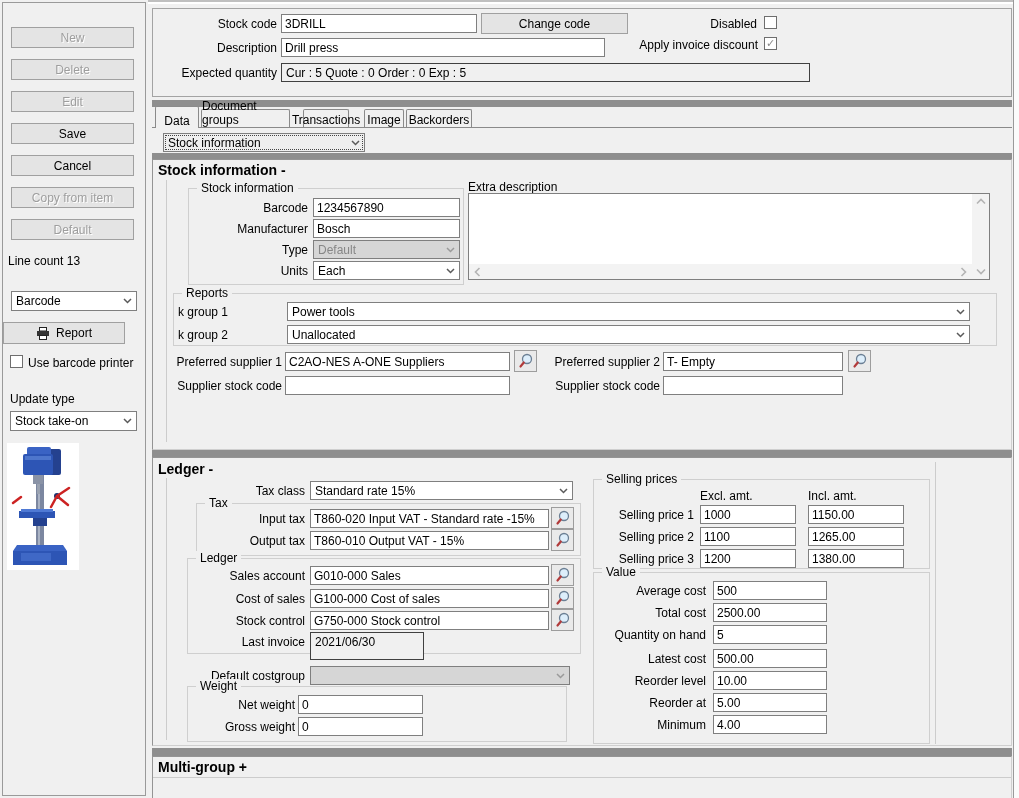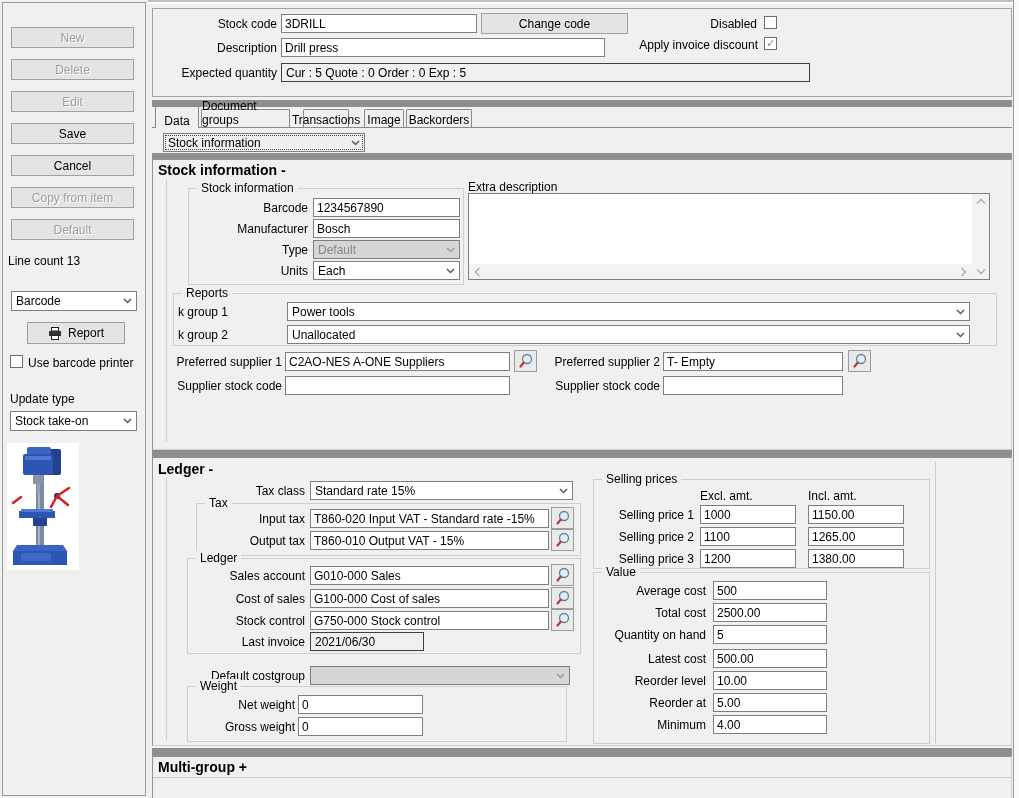--- a/index.html
+++ b/index.html
@@ -72,21 +72,21 @@
 
 <div class="cmb" style="left:11px;top:291px;width:126px;height:20px;">
   <span>Barcode</span>
   <span class="cv">
     <svg width="9" height="6">
         <path d="M1 1 L4.5 4.5 L8 1" stroke="#5a5a5a" fill="none" stroke-width="1.5"></path>
       </svg>
   </span>
 </div>
 
-<button class="btn" style="left:27px;top:322px;width:98px;height:22px;">
+<button class="btn" style="left:3px;top:322px;width:122px;height:22px;">
   <span class="cv">
     <svg width="14" height="13">
       <rect x="3.5" y="0.5" width="7" height="3.5" fill="#ffffff" stroke="#222222"></rect>
       <rect x="1" y="4" width="12" height="5" fill="#333333"></rect>
       <rect x="3.5" y="8.5" width="7" height="4" fill="#ffffff" stroke="#222222"></rect>
     </svg>
   </span>
   <span>Report</span>
 </button>
 
@@ -357,21 +357,21 @@
 <input class="in" style="left: 310px; top: 611px; width: 239px; height: 19px;" value="G750-000 Stock control">
 <button class="mag" style="left:551px;top:609px;">
   <span class="cv">
     <svg width="15" height="16">
       <circle cx="9" cy="6" r="4.5" fill="#ddeefb" stroke="#6b7f94" stroke-width="1.3"></circle>
       <line x1="5.8" y1="9.5" x2="2.5" y2="13.5" stroke="#b23b3b" stroke-width="2.2" stroke-linecap="round"></line>
     </svg>
   </span>
 </button>
 <div class="lbl" style="left:185px;top:635px;width:120px;">Last invoice</div>
-<div class="ro" style="left:310px;top:632px;width:114px;height:19px;">2021/06/30</div>
+<div class="ro" style="left:310px;top:632px;width:114px;height:28px;">2021/06/30</div>
 
 <div class="lbl" style="left:185px;top:669px;width:120px;">Default costgroup</div>
 <div class="cmb dis" style="left:310px;top:666px;width:260px;height:19px;">
   <span></span>
   <span class="cv">
     <svg width="9" height="6">
         <path d="M1 1 L4.5 4.5 L8 1" stroke="#9a9a9a" fill="none" stroke-width="1.5"></path>
       </svg>
   </span>
 </div>

